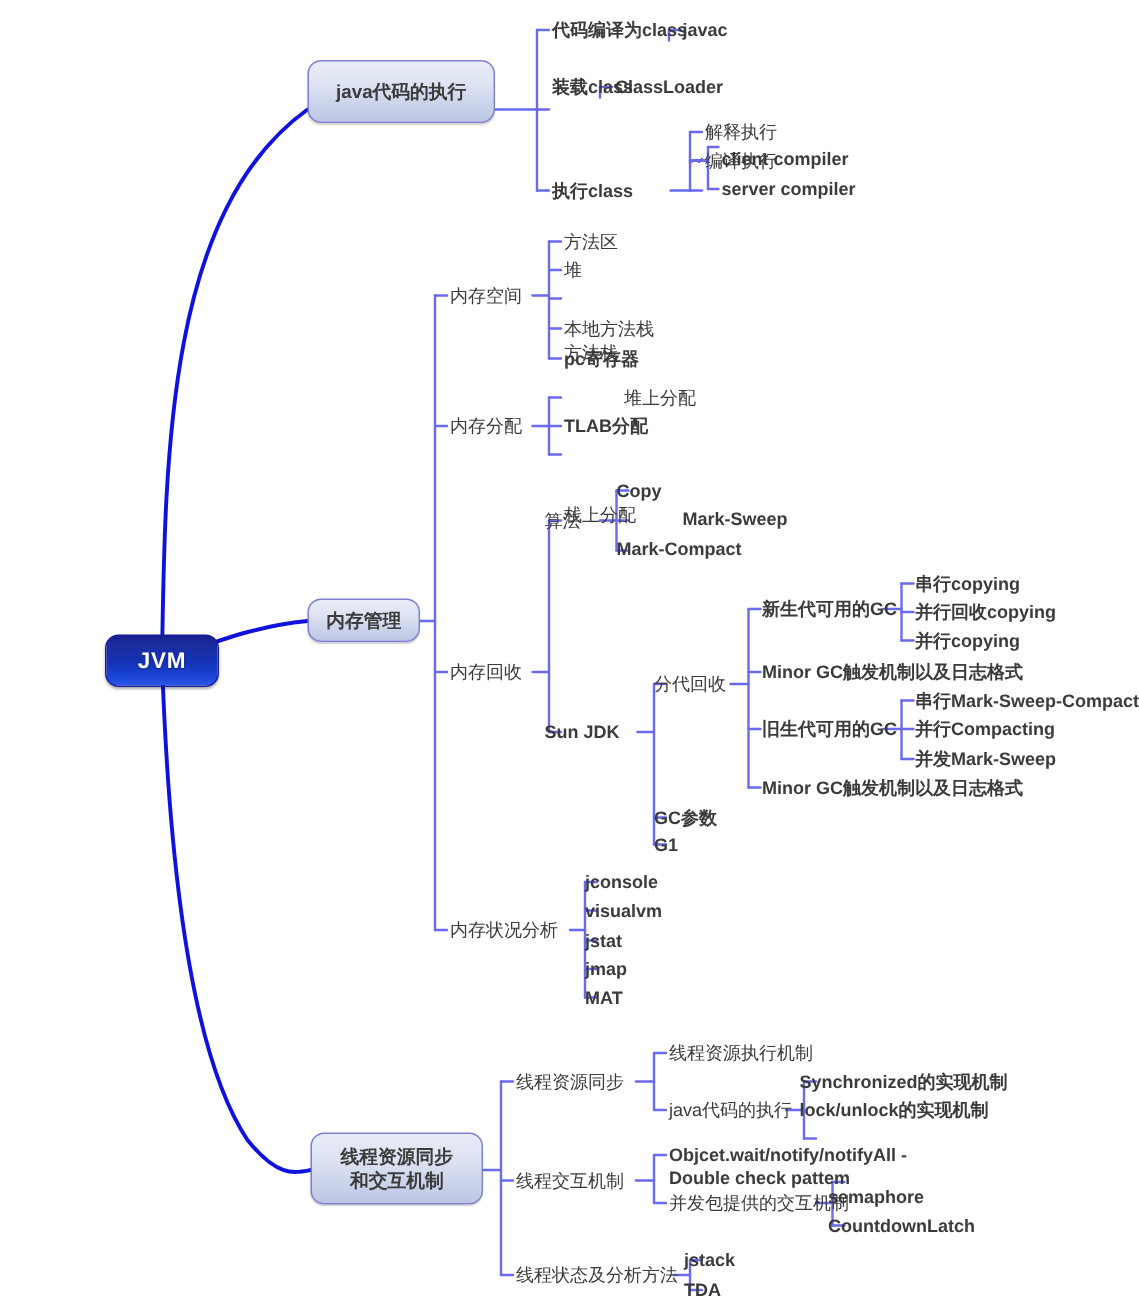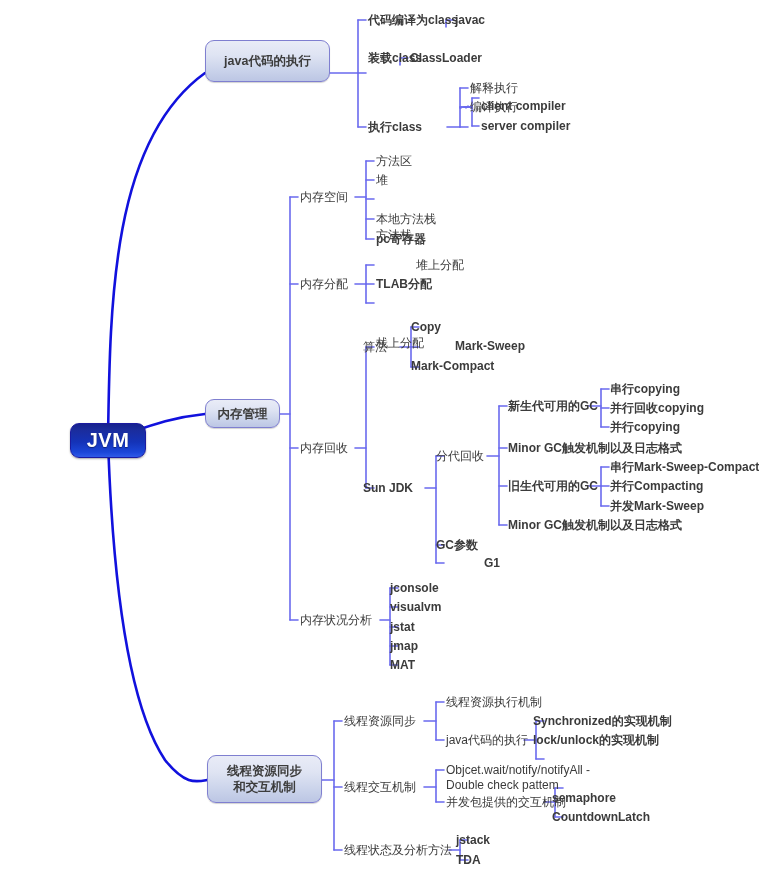--- a/index.html
+++ b/index.html
@@ -14,21 +14,21 @@
   
   .root-node{
     position:absolute;
     box-sizing:border-box;
     display:flex;align-items:center;justify-content:center;
     border-radius:9px;
     border:1px solid #1b1ba0;
     background:linear-gradient(to bottom,#17218e 0%,#1b2c9c 18%,#1433b8 55%,#1b46d8 85%,#2f5ae8 100%);
     color:#ffffff;
     font-weight:bold;
-    font-size:20px;
+    font-size:15px;
     letter-spacing:0.5px;
     box-shadow:0 1px 2px rgba(0,0,0,.35);
     text-shadow:0 1px 1px rgba(0,0,0,.4);
     z-index:5;
   }
 
   
   .box-node{
     position:absolute;
     box-sizing:border-box;
@@ -49,21 +49,21 @@
   
   .label{
     position:absolute;
     white-space:nowrap;
     font-size:12px;
     line-height:14px;
     color:#3b3b3b;
     z-index:4;
   }
   .label.b{font-weight:bold;}
-  .label.multiline{white-space:pre-line;line-height:15px;font-weight:normal;}
+  .label.multiline{white-space:pre-line;line-height:15px;font-weight:bold;}
 </style>
 </head>
 <body>
 
 <div id="canvas">
 
   <svg class="lines" viewBox="0 0 759 875" xmlns="http://www.w3.org/2000/svg">
 
     <g fill="none" stroke="#1111dd" stroke-width="2.6" stroke-linecap="round">
       <path d="M108,440 C110,300 112,140 205,73"></path>
@@ -253,21 +253,21 @@
 
   <div class="label" style="left:300px;top:441px;">内存回收</div>
   <div class="label" style="left:363px;top:340px;">算法</div>
   <div class="label b" style="left:411px;top:320px;">Copy</div>
   <div class="label b" style="left:411px;top:339px;margin-left:44px;">Mark-Sweep</div>
   <div class="label b" style="left:411px;top:359px;">Mark-Compact</div>
 
   <div class="label b" style="left:363px;top:481px;">Sun JDK</div>
   <div class="label" style="left:436px;top:449px;">分代回收</div>
   <div class="label b" style="left:436px;top:538px;">GC参数</div>
-  <div class="label b" style="left:436px;top:556px;margin-left:48px;">G1</div>
+  <div class="label b" style="left:436px;top:556px;">G1</div>
 
   <div class="label b" style="left:508px;top:399px;">新生代可用的GC</div>
   <div class="label b" style="left:610px;top:382px;">串行copying</div>
   <div class="label b" style="left:610px;top:401px;">并行回收copying</div>
   <div class="label b" style="left:610px;top:420px;">并行copying</div>
 
   <div class="label b" style="left:508px;top:441px;">Minor GC触发机制以及日志格式</div>
 
   <div class="label b" style="left:508px;top:479px;">旧生代可用的GC</div>
   <div class="label b" style="left:610px;top:460px;">串行Mark-Sweep-Compact</div>

